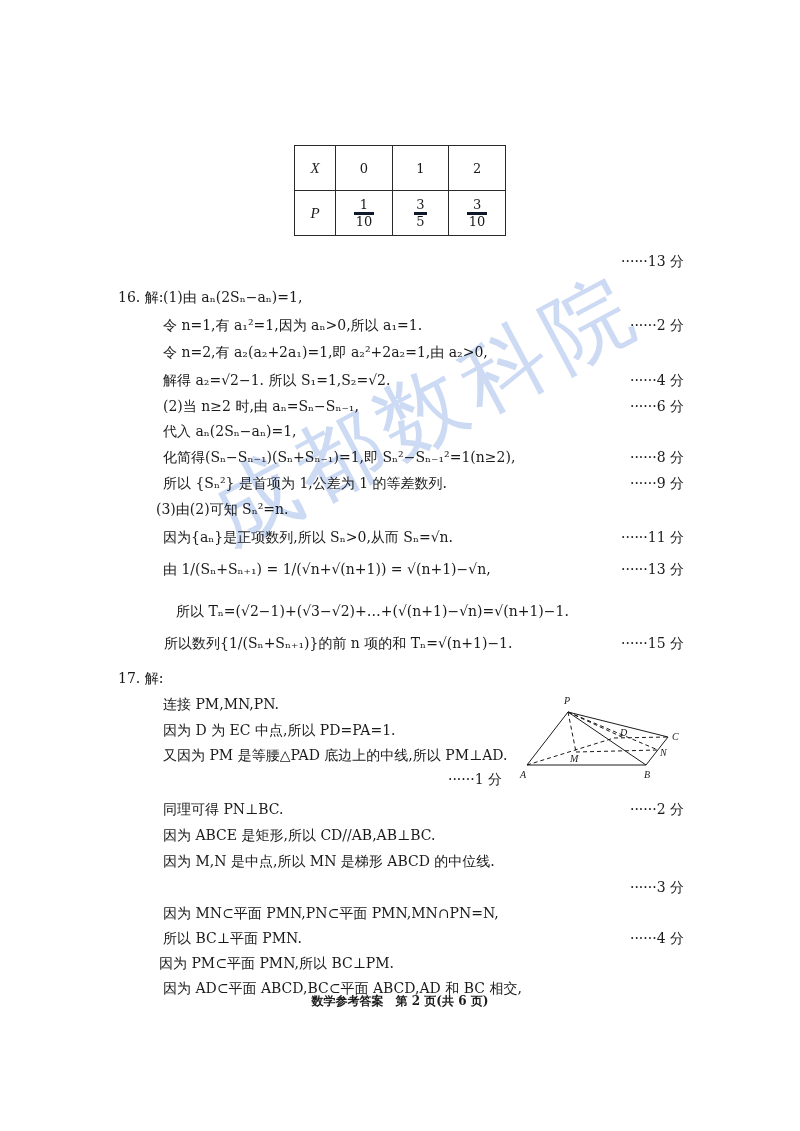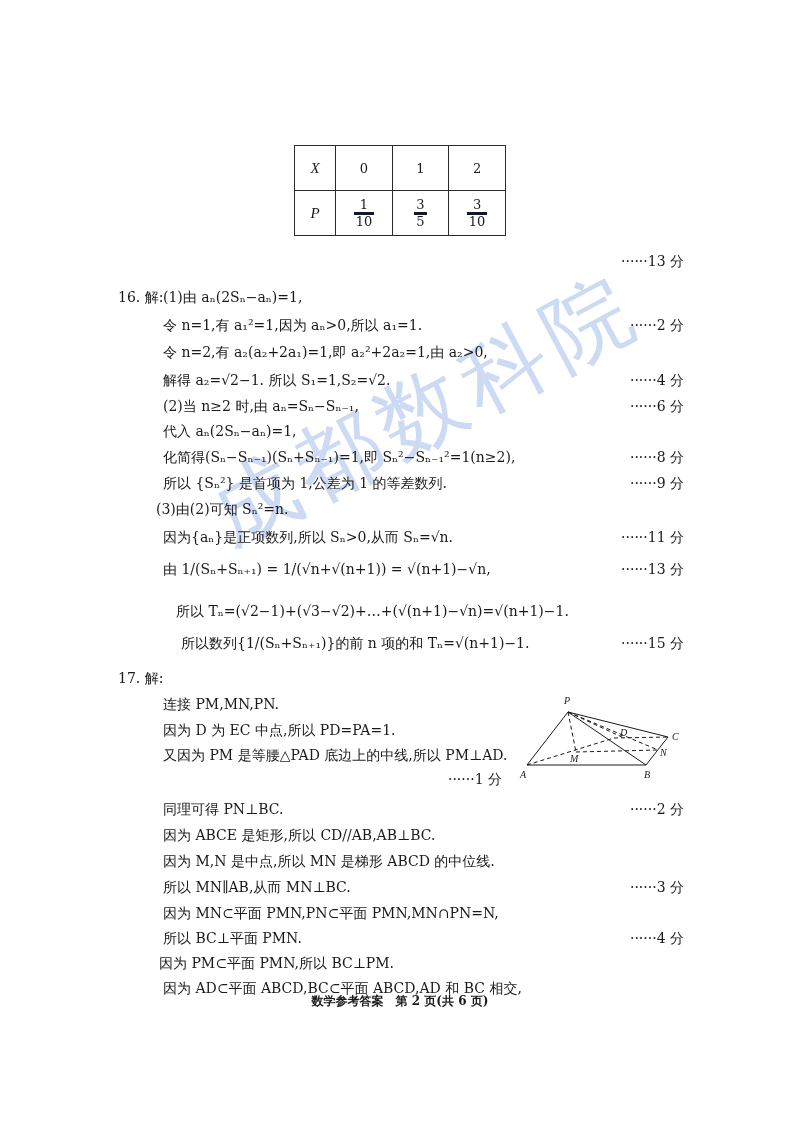--- a/index.html
+++ b/index.html
@@ -100,21 +100,21 @@
   <span class="score">······11 分</span>
 </div>
 <div class="line" style="top:556px;">
   <span class="txt" style="left:163px;">由 1/(Sₙ+Sₙ₊₁) = 1/(√n+√(n+1)) = √(n+1)−√n,</span>
   <span class="score">······13 分</span>
 </div>
 <div class="line" style="top:598px;margin-left:13px;">
   <span class="txt" style="left:163px;">所以 Tₙ=(√2−1)+(√3−√2)+…+(√(n+1)−√n)=√(n+1)−1.</span>
 </div>
 <div class="line" style="top:630px;">
-  <span class="txt" style="left:181px;">所以数列{1/(Sₙ+Sₙ₊₁)}的前 n 项的和 Tₙ=√(n+1)−1.</span>
+  <span class="txt" style="left:164px;">所以数列{1/(Sₙ+Sₙ₊₁)}的前 n 项的和 Tₙ=√(n+1)−1.</span>
   <span class="score">······15 分</span>
 </div>
 
 <div class="line" style="top:665px;">
   <span class="txt" style="left:118px;">17. 解:</span>
 </div>
 <div class="line" style="top:691px;">
   <span class="txt" style="left:163px;">连接 PM,MN,PN.</span>
 </div>
 <div class="line" style="top:717px;">
@@ -130,21 +130,20 @@
   <span class="txt" style="left:163px;">同理可得 PN⊥BC.</span>
   <span class="score">······2 分</span>
 </div>
 <div class="line" style="top:822px;">
   <span class="txt" style="left:163px;">因为 ABCE 是矩形,所以 CD//AB,AB⊥BC.</span>
 </div>
 <div class="line" style="top:848px;">
   <span class="txt" style="left:163px;">因为 M,N 是中点,所以 MN 是梯形 ABCD 的中位线.</span>
 </div>
 <div class="line" style="top:874px;">
-  <span class="txt" style="left:163px;">所以 MN∥AB,从而 MN⊥BC.</span>
   <span class="score">······3 分</span>
 </div>
 <div class="line" style="top:900px;">
   <span class="txt" style="left:163px;">因为 MN⊂平面 PMN,PN⊂平面 PMN,MN∩PN=N,</span>
 </div>
 <div class="line" style="top:925px;">
   <span class="txt" style="left:163px;">所以 BC⊥平面 PMN.</span>
   <span class="score">······4 分</span>
 </div>
 <div class="line" style="top:950px;">

